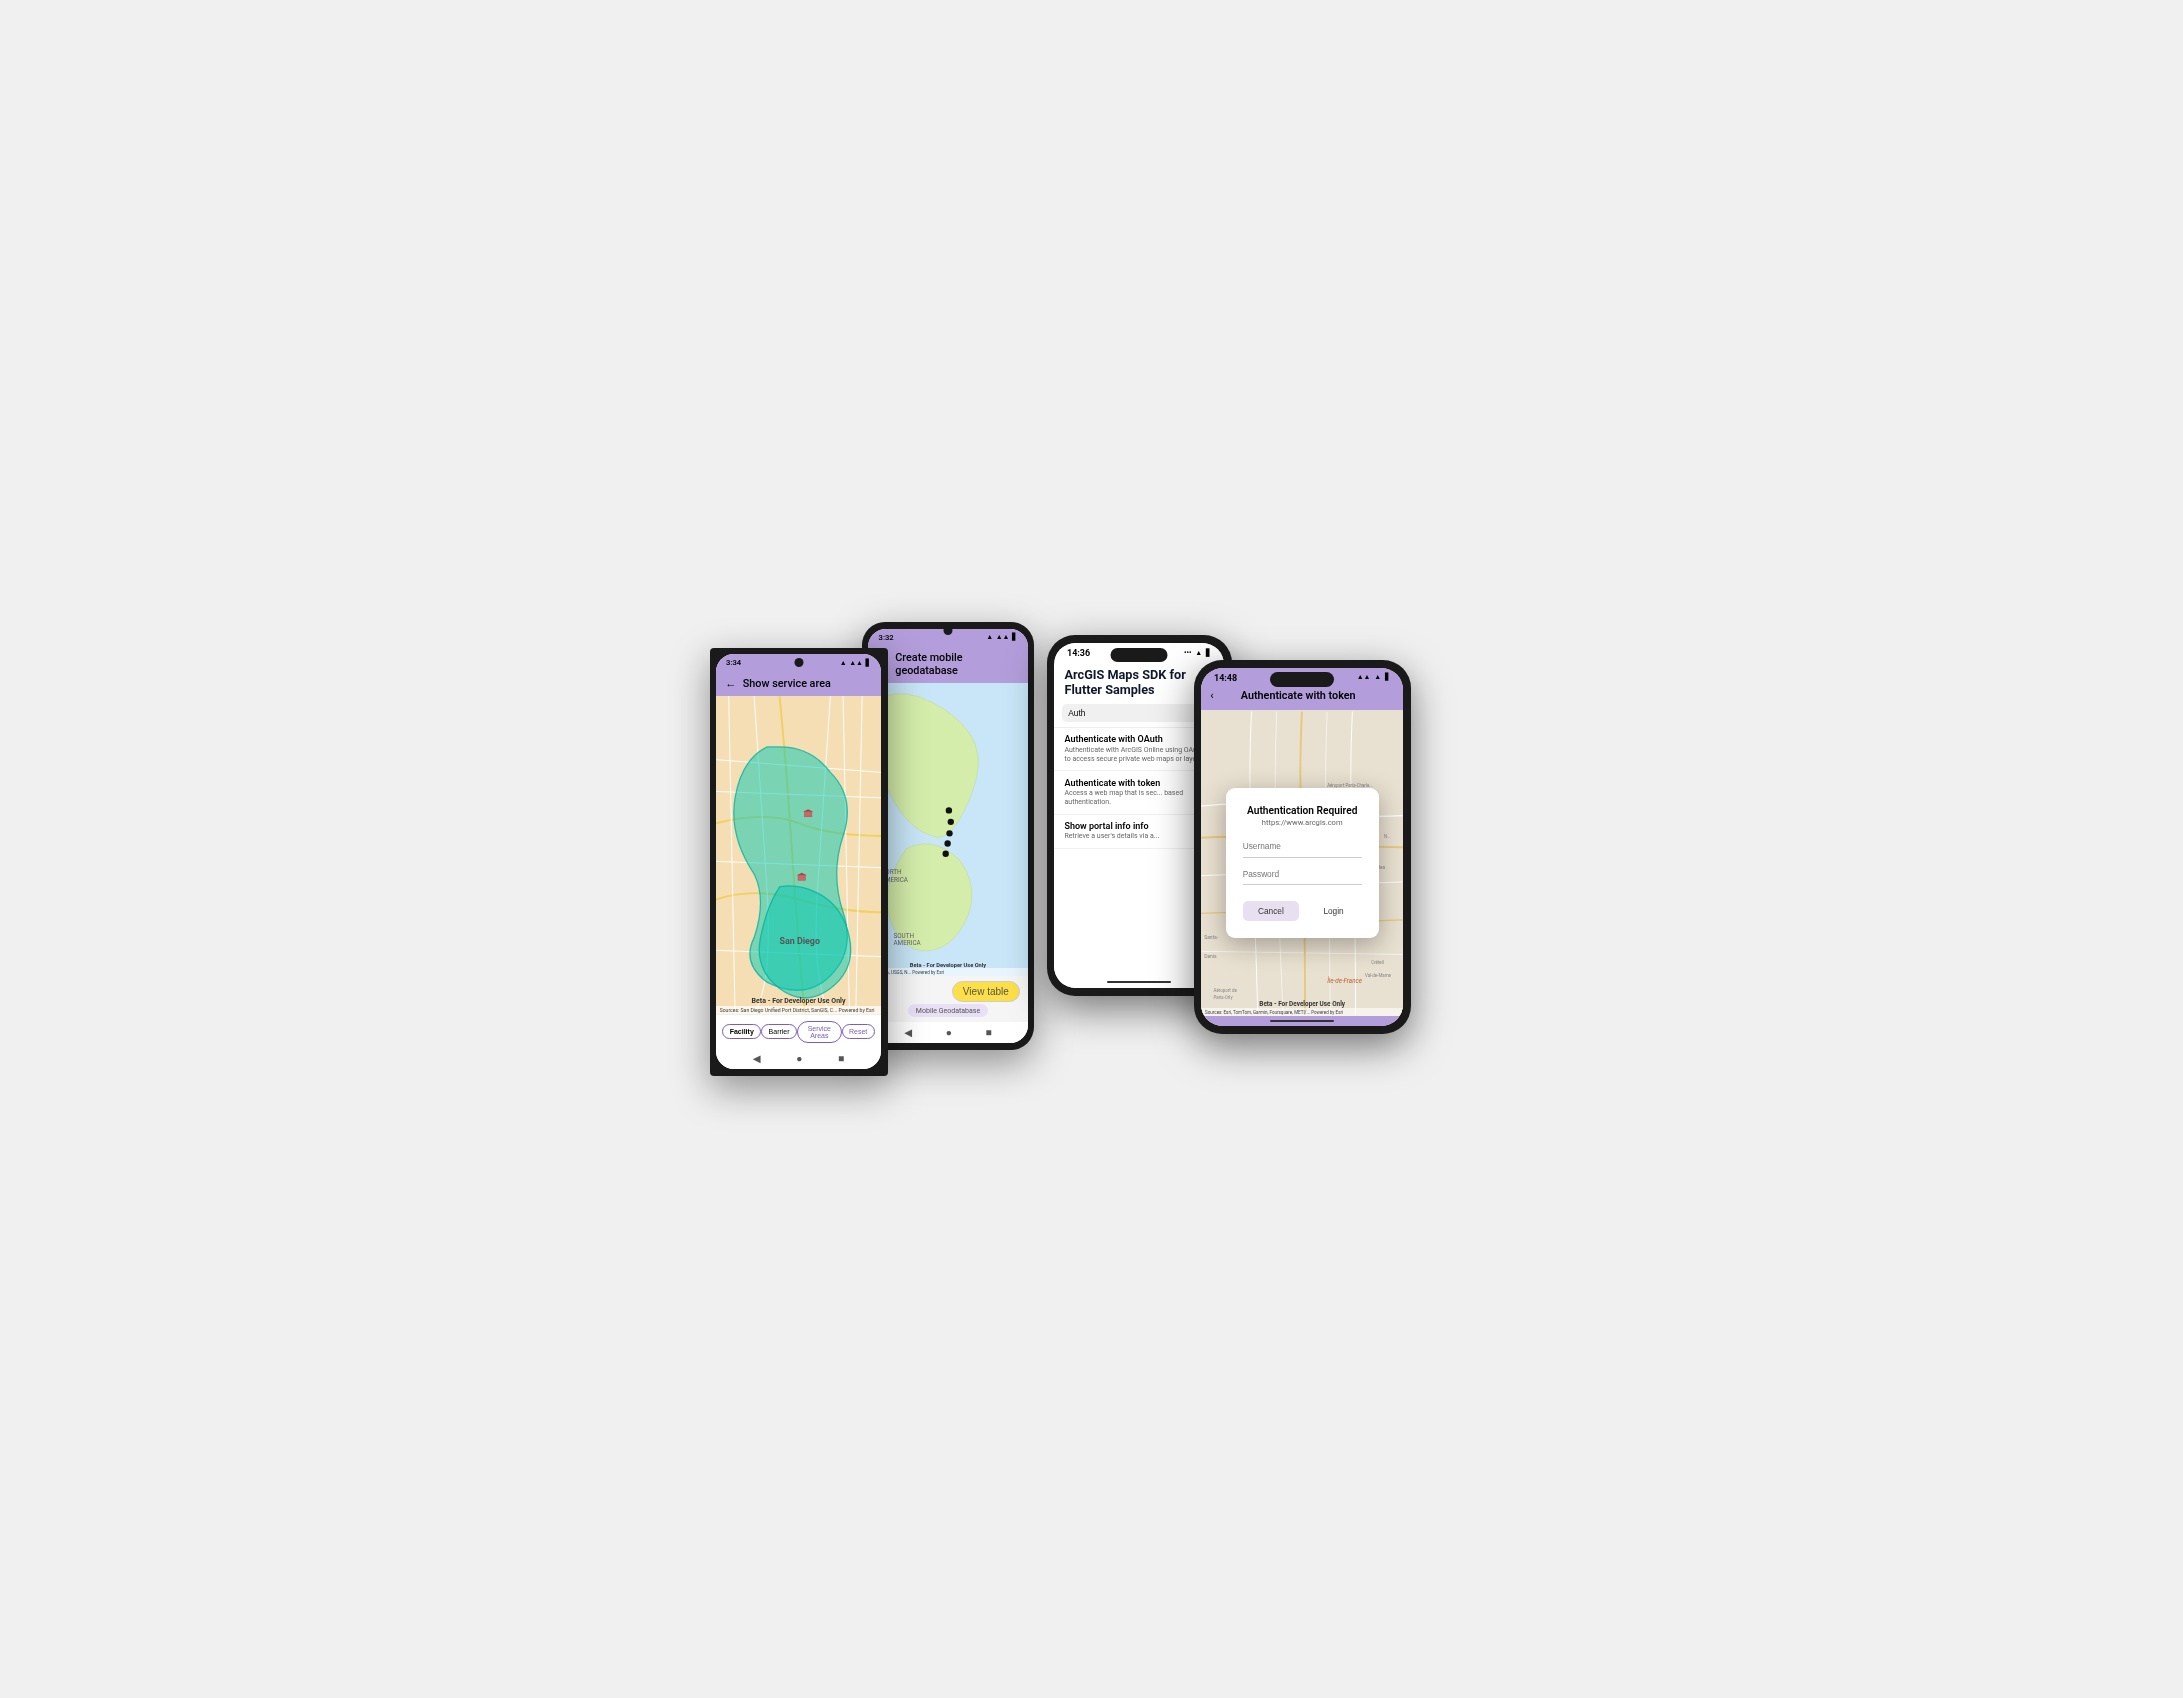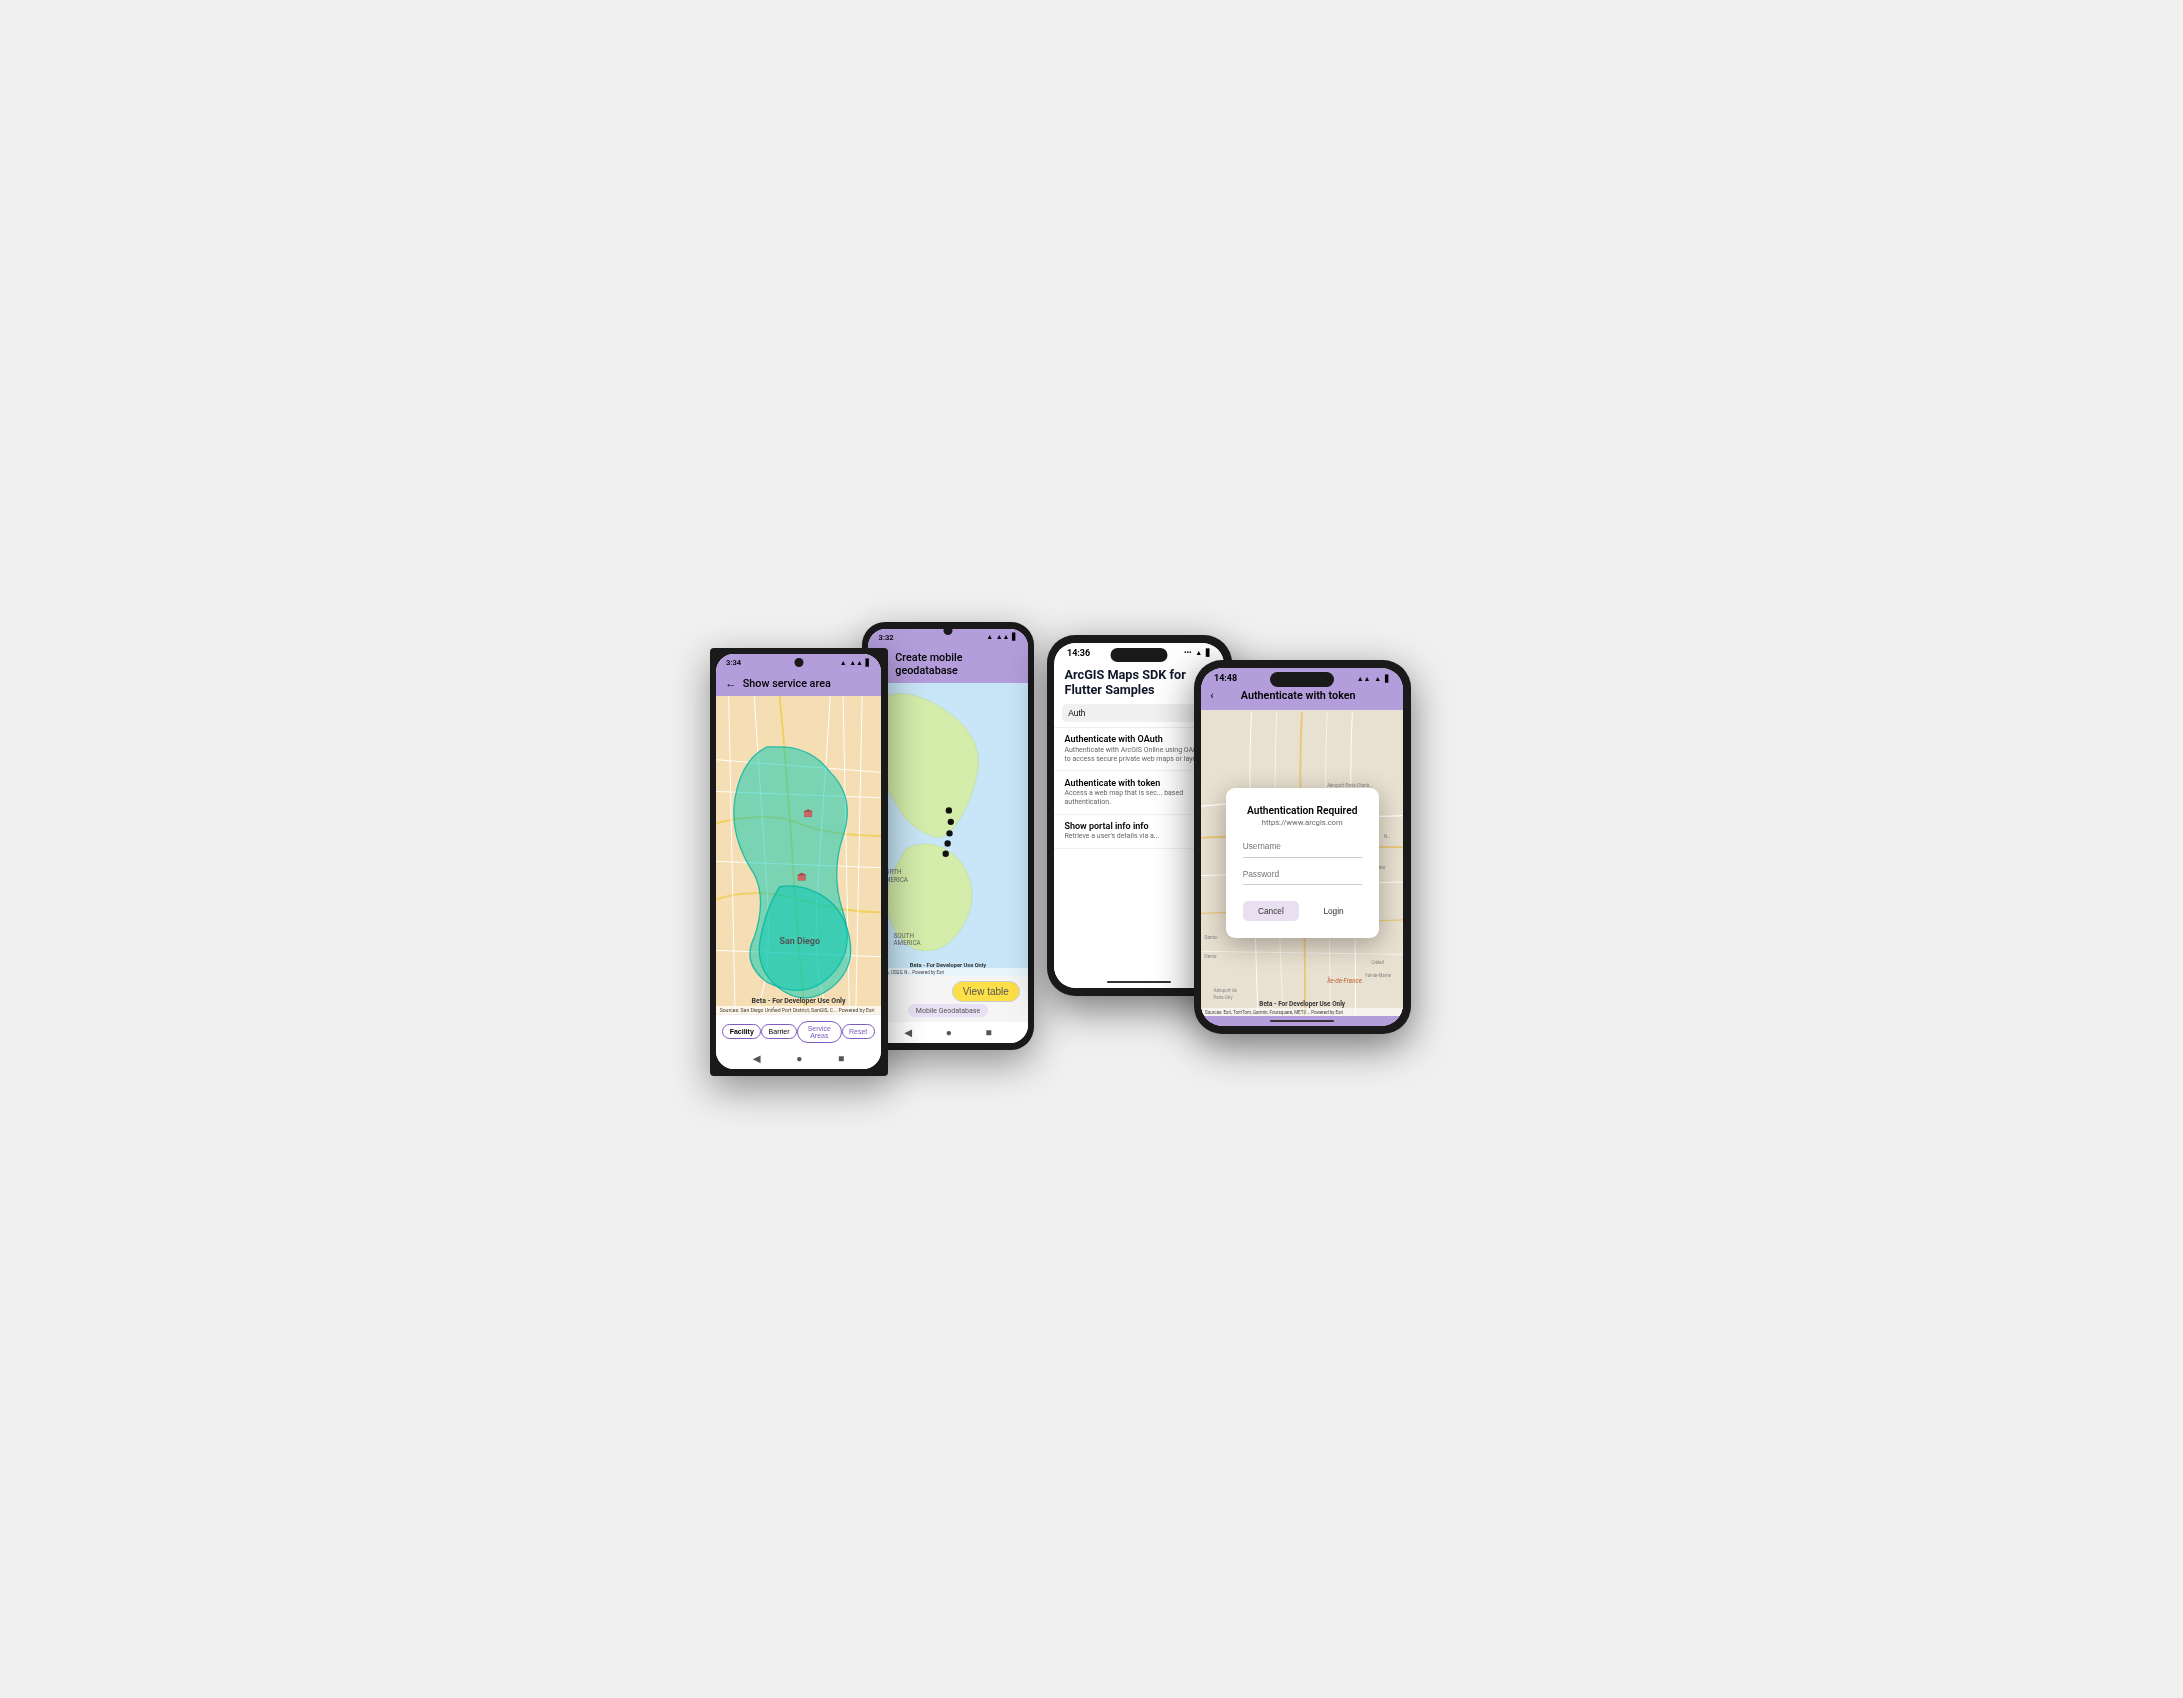--- a/index.html
+++ b/index.html
@@ -544,21 +544,21 @@
 
       <div style="background:#fff;padding:5.1px;display:flex;justify-content:center;">
         <div style="width:64px;height:2.5px;background:#333;border-radius:2.5px;"></div>
       </div>
     </div>
   </div>
 
   <div class="ios-phone-auth">
     <div class="screen">
 
-      <div style="background:#b39ddb;display:flex;justify-content:space-between;align-items:flex-end;padding:5.1px 12.7px 0;position:relative;gap:13px;">
+      <div style="background:#b39ddb;display:flex;justify-content:space-between;align-items:flex-start;padding:5.1px 12.7px 0;position:relative;gap:13px;">
         <span style="font-size:9px;font-weight:700;">14:48</span>
         <div style="width:64px;height:15.3px;background:#1a1a1a;border-radius:10.2px;position:absolute;left:50%;transform:translateX(-50%);top:3.8px;"></div>
         <div style="display:flex;gap:3.8px;align-items:center;font-size:7px;">
           <span>▲▲</span>
           <span>▲</span>
           <span>▋</span>
         </div>
       </div>
 
       <div class="ios-auth-topbar">

